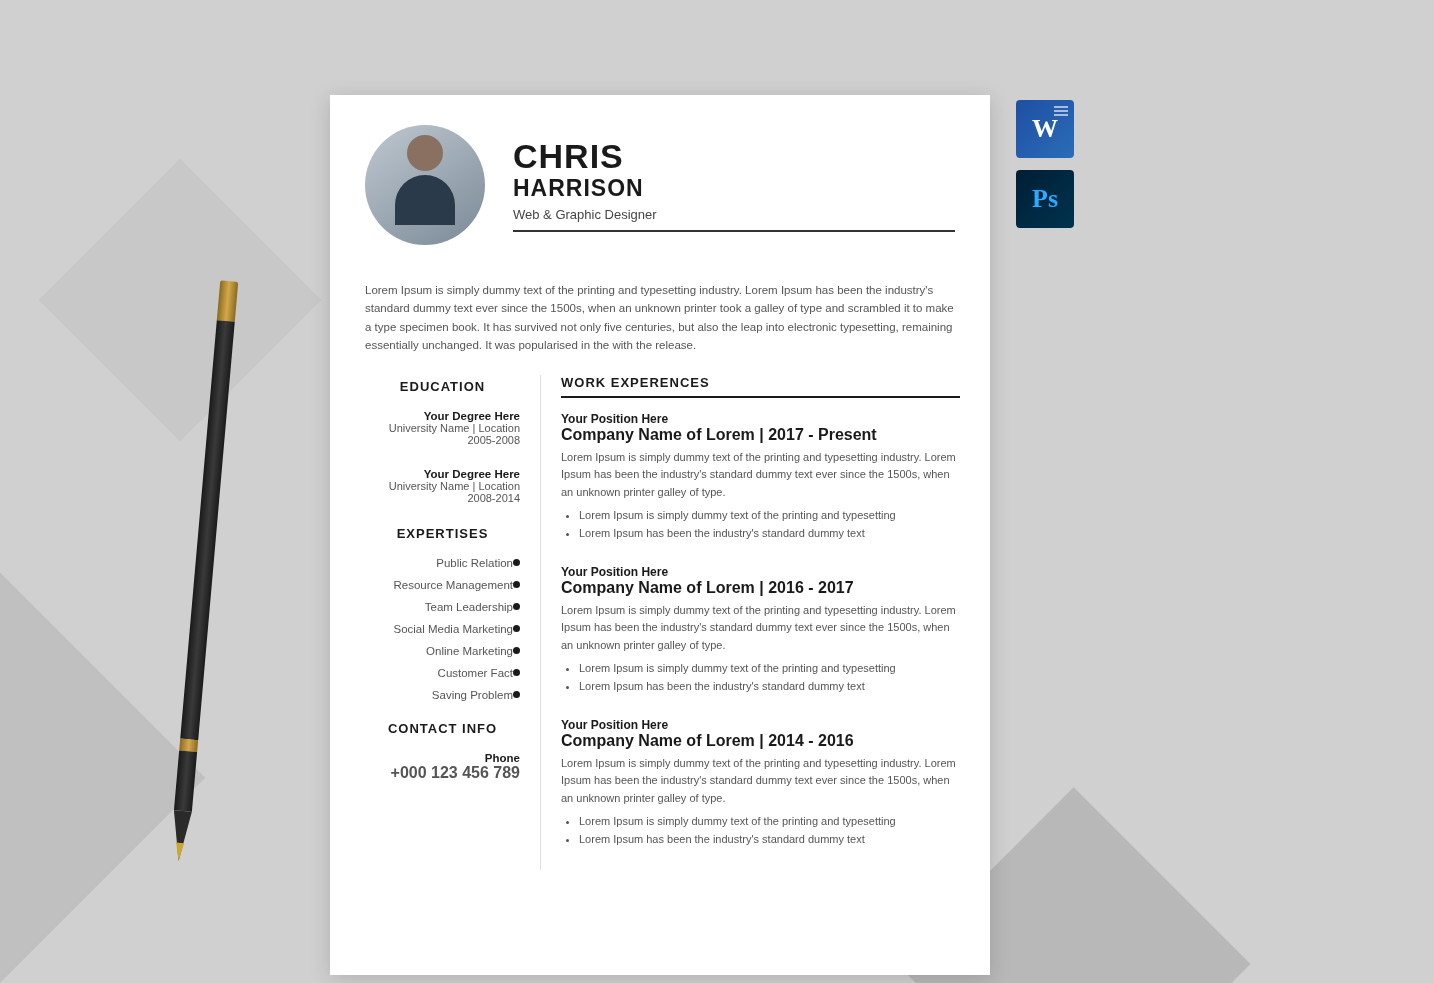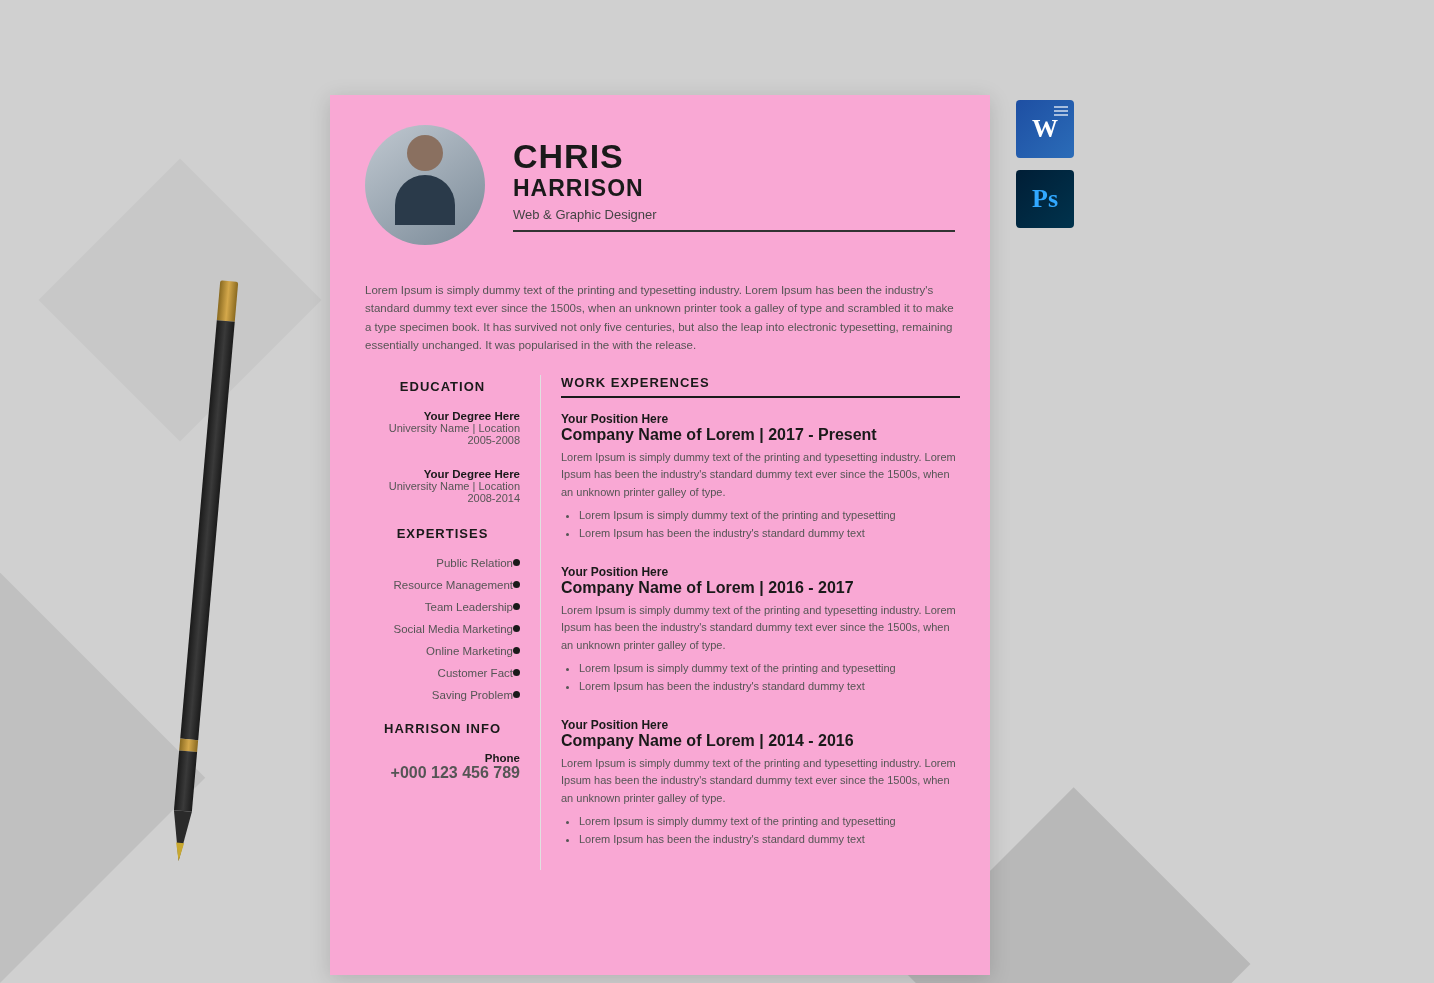--- a/index.html
+++ b/index.html
@@ -139,21 +139,21 @@
       height: 2px;
       background: rgba(255,255,255,0.6);
     }
 
     
     .resume-paper {
       position: absolute;
       left: 330px;
       top: 95px;
       width: 660px;
-      background: #f9a8d4;
+      background: #ffffff;
       min-height: 880px;
       box-shadow: 0 4px 20px rgba(0,0,0,0.15);
       padding: 0;
       z-index: 5;
     }
 
     
     .resume-header {
       display: flex;
       align-items: center;
@@ -451,21 +451,21 @@
           <span>Customer Fact</span>
           <span class="expertise-dot"></span>
         </div>
         <div class="expertise-item">
           <span>Saving Problem</span>
           <span class="expertise-dot"></span>
         </div>
       </div>
 
       <div class="contact-section">
-        <div class="section-title-left">HARRISON INFO</div>
+        <div class="section-title-left">CONTACT INFO</div>
         <div class="contact-entry">
           <div class="contact-label">Phone</div>
           <div class="contact-value">+000 123 456 789</div>
         </div>
       </div>
 
     </div>
 
     <div class="right-col">
 

